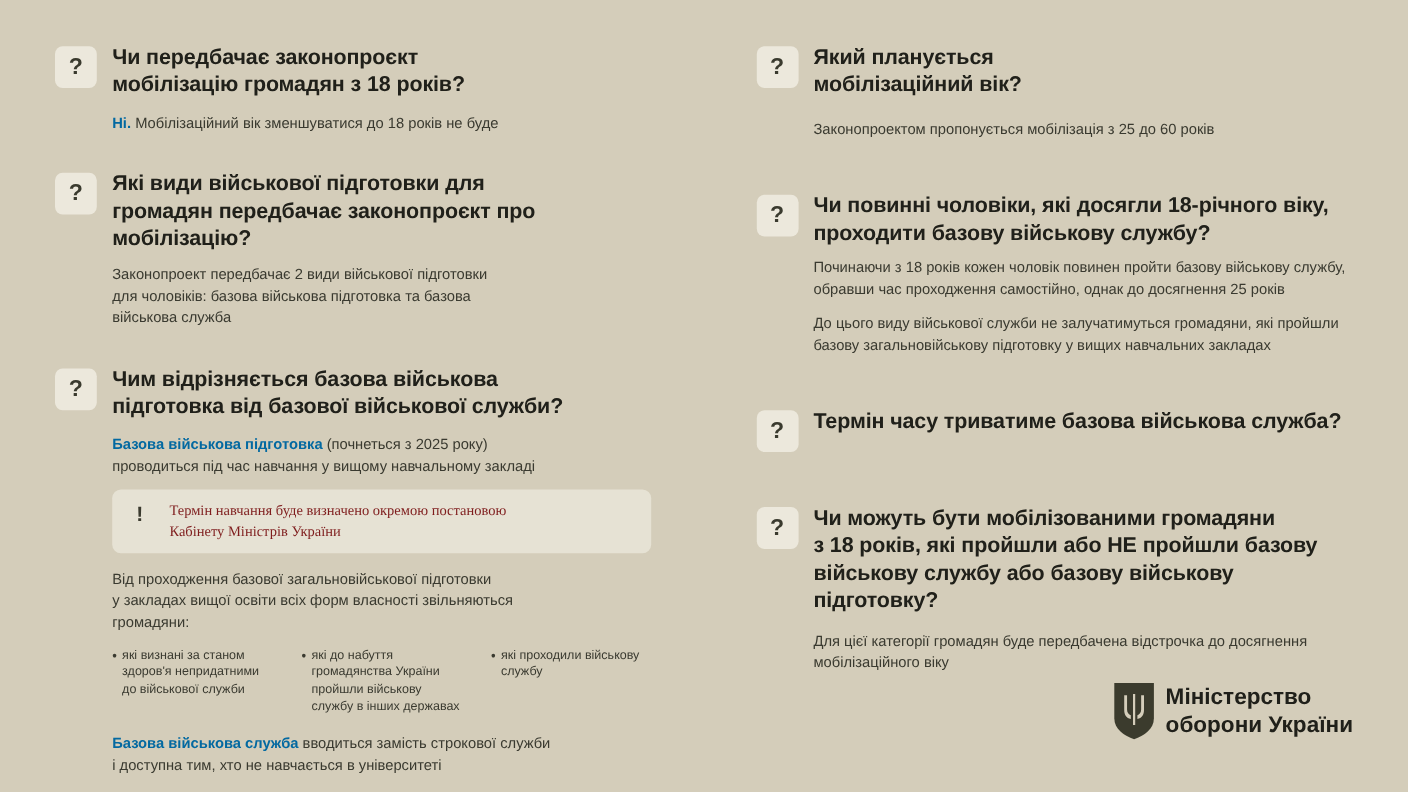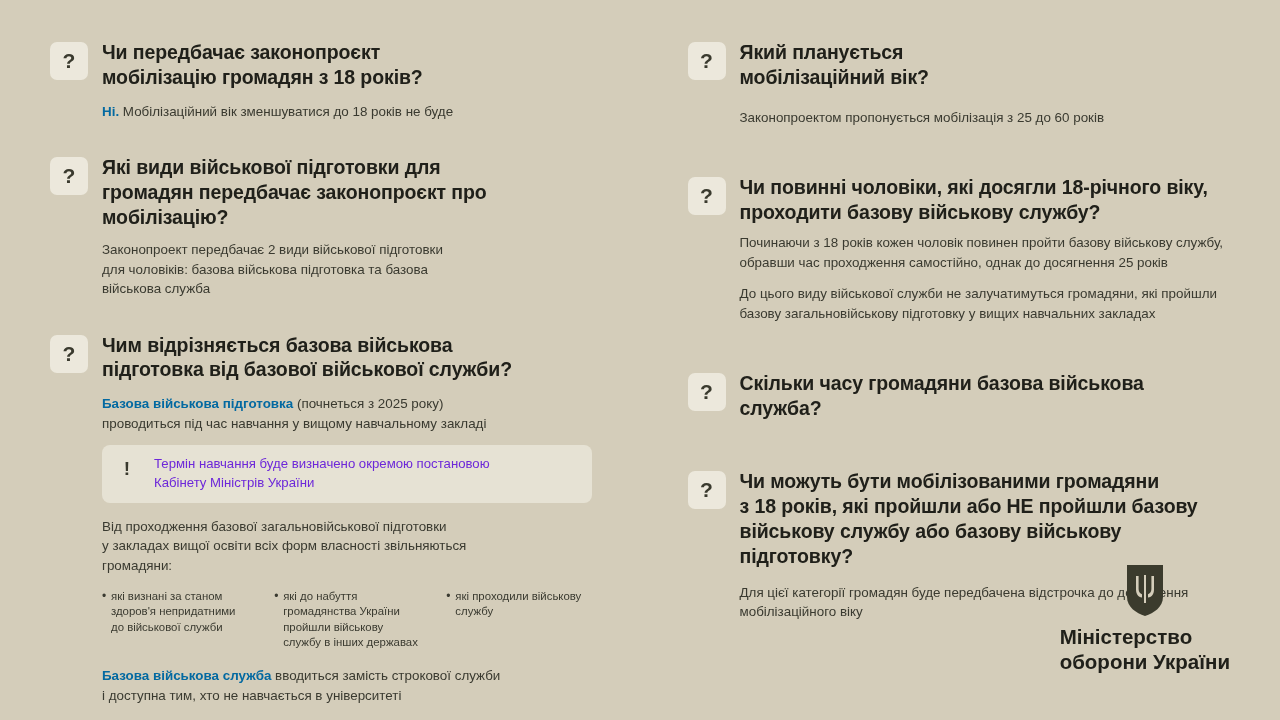--- a/index.html
+++ b/index.html
@@ -52,21 +52,21 @@
 
   .note {
     display: flex; align-items: flex-start; gap: 12px;
     background: #e6e2d4;
     border-radius: 8px;
     padding: 9px 14px 10px 10px;
     margin: 12px 0 14px 0;
     width: 490px;
   }
   .note .badge { width: 30px; height: 30px; font-size: 19px; background: transparent; margin-top: 0; }
-  .note-text { font-size: 13.2px; line-height: 1.42; color: #6d28d9; padding-top: 1px; }
+  .note-text { font-size: 13.2px; line-height: 1.42; color: #7f1d1d; padding-top: 1px; font-family: Liberation Serif, serif; }
 
   .bullets {
     display: flex;
     gap: 26px;
     margin: 14px 0 16px 0;
   }
   .bullet-col {
     flex: 1 1 0;
     font-size: 11.4px;
     line-height: 1.34;
@@ -76,21 +76,21 @@
   }
   .bullet-col::before {
     content: "•";
     position: absolute; left: 0; top: -1px;
     font-size: 12px; color: #3a3a30;
   }
 
   .logo {
     position: absolute;
     right: 50px; bottom: 46px;
-    display: flex; align-items: center; gap: 6px; flex-direction: column;
+    display: flex; align-items: center; gap: 6px;
   }
   .logo-mark {
     width: 46px; height: 56px;
     display: flex; align-items: center; justify-content: center;
   }
   .logo-text {
     font-size: 20.5px; font-weight: bold; line-height: 1.22;
     color: #20201a; white-space: pre-line;
   }
 </style>
@@ -174,21 +174,21 @@
       </div>
       <div class="answers" style="margin-top:8px;">
         <div class="a-text">Починаючи з 18 років кожен чоловік повинен пройти базову військову службу,<br>обравши час проходження самостійно, однак до досягнення 25 років</div>
         <div class="a-text" style="margin-top:12px;">До цього виду військової служби не залучатимуться громадяни, які пройшли<br>базову загальновійськову підготовку у вищих навчальних закладах</div>
       </div>
     </div>
 
     <div class="qa" style="margin-top:22px;">
       <div class="qa-head">
         <div class="badge">?</div>
-        <div class="q-text" style="white-space: pre-line;">Скільки часу громадяни базова військова служба?</div>
+        <div class="q-text" style="white-space: pre-line;">Термін часу триватиме базова військова служба?</div>
       </div>
     </div>
 
     <div class="qa" style="margin-top:22px;">
       <div class="qa-head">
         <div class="badge">?</div>
         <div class="q-text" style="white-space: pre-line;">Чи можуть бути мобілізованими громадяни
 з 18 років, які пройшли або НЕ пройшли базову
 військову службу або базову військову
 підготовку?</div>

